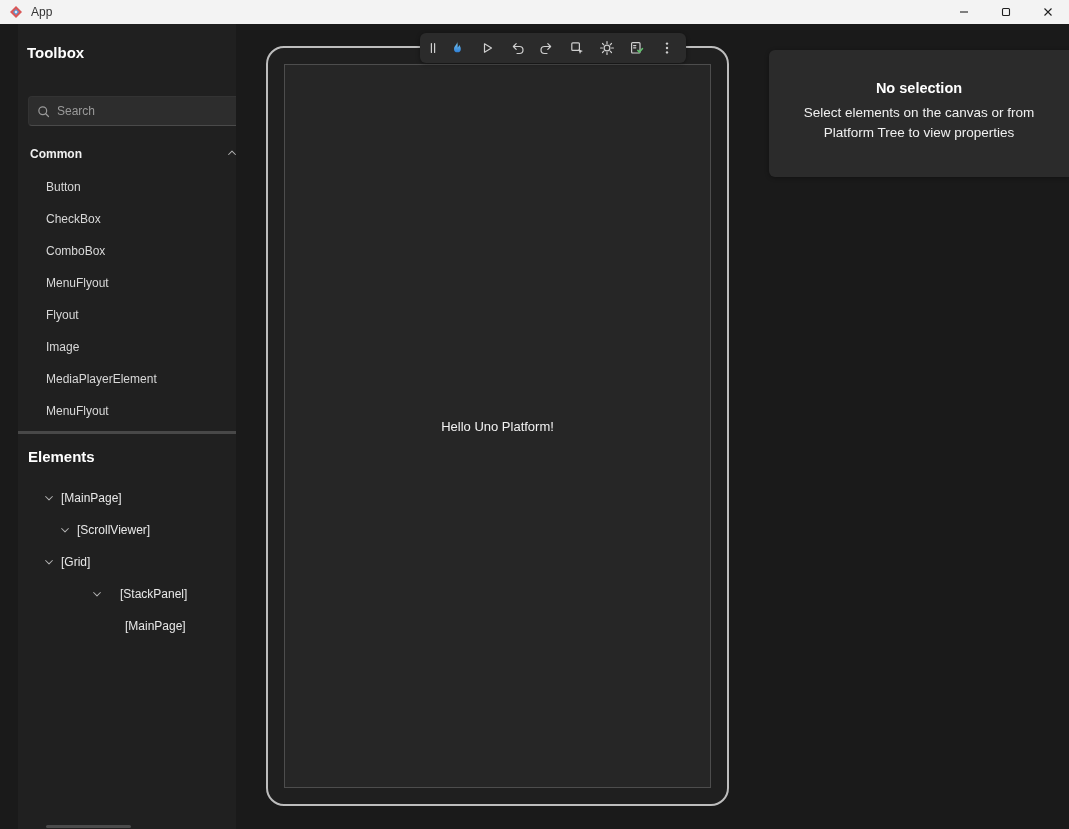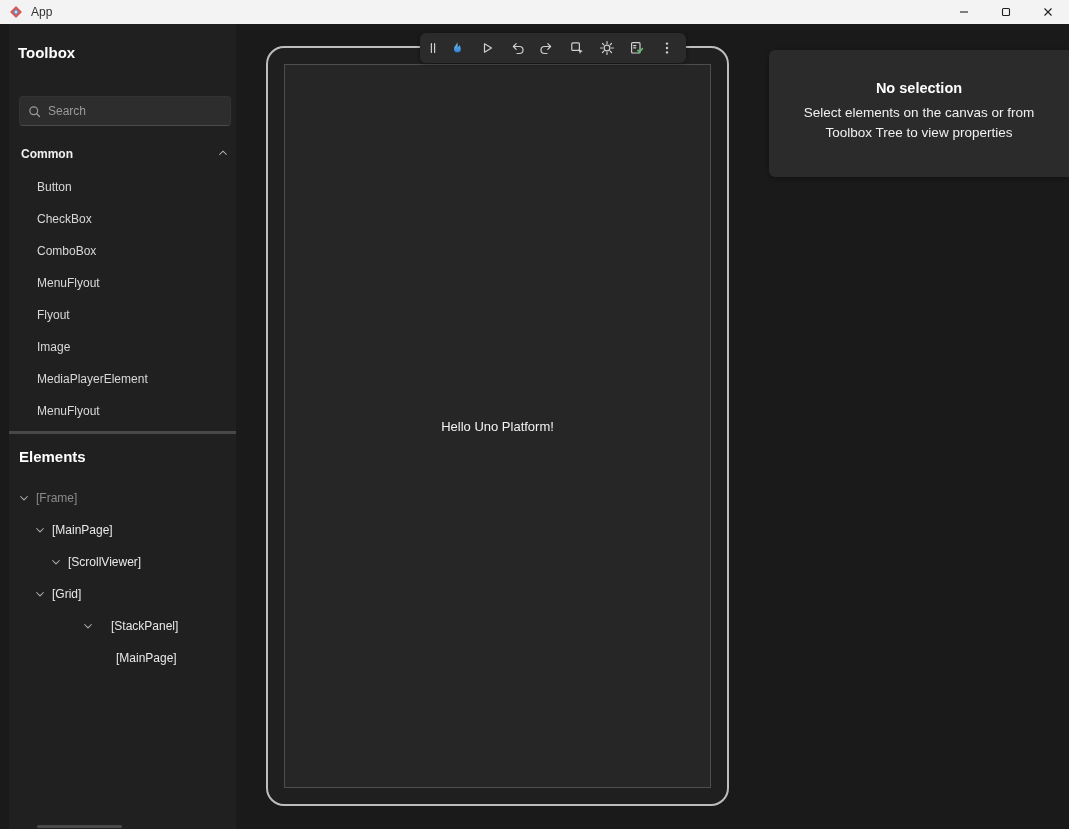--- a/index.html
+++ b/index.html
@@ -19,21 +19,21 @@
   .app-logo svg { width:14px; height:14px; }
   .app-title { margin-left:8px; font-size:12px; color:#333; }
   .win-controls { position:absolute; right:0; top:0; height:24px; display:flex; }
   .wc { width:42px; height:24px; display:flex; align-items:center; justify-content:center;
         background:transparent; border:none; cursor:pointer; }
   .wc svg { width:10px; height:10px; }
   .wc svg * { stroke:#1f1f1f; fill:none; stroke-width:1.1; }
 
   
   .sidebar {
-    position:absolute; left:9px; top:24px; width:236px; height:805px;
+    position:absolute; left:18px; top:24px; width:236px; height:805px;
     background:#202020; display:flex; flex-direction:column;
   }
   .toolbox-panel { position:relative; height:407px; overflow:hidden; }
   .panel-title { font-size:15px; font-weight:700; color:#fff; padding:20px 0 0 9px; }
   .searchbox {
     position:absolute; left:10px; top:72px; width:212px; height:30px;
     background:#2d2d2d; border-radius:4px; border:1px solid #333;
     border-bottom:1px solid #4a4a4a;
     display:flex; align-items:center; padding:0 8px; gap:7px;
   }
@@ -183,28 +183,20 @@
         <div class="toolbox-item">MediaPlayerElement</div>
         <div class="toolbox-item">MenuFlyout</div>
         <div class="toolbox-item">PasswordBox</div>
       </div>
     <div class="vscroll-thumb"></div>
   </div>
   <div class="splitter"></div>
   <div class="elements-panel">
     <div class="panel-title">Elements</div>
     <div class="tree">
-        <div class="tree-row dim" style="padding-left: 8px;">
-          <span class="chev">
-            <svg viewBox="0 0 16 16">
-              <path d="M3.5 6l4.5 4.5L12.5 6"></path>
-            </svg>
-          </span>
-          <span class="tree-label">[Frame]</span>
-        </div>
         <div class="tree-row" style="padding-left: 24px;">
           <span class="chev">
             <svg viewBox="0 0 16 16">
               <path d="M3.5 6l4.5 4.5L12.5 6"></path>
             </svg>
           </span>
           <span class="tree-label">[MainPage]</span>
         </div>
         <div class="tree-row" style="padding-left: 40px;">
           <span class="chev">
@@ -319,15 +311,15 @@
         </span>
       </button>
     </div>
   <div class="phone-frame">
     <div class="phone-screen">
       <span>Hello Uno Platform!</span>
     </div>
   </div>
   <div class="props-panel">
     <div class="props-title">No selection</div>
-    <div class="props-msg">Select elements on the canvas or from Toolbox Tree to view properties</div>
+    <div class="props-msg">Select elements on the canvas or from Platform Tree to view properties</div>
   </div>
 </div>
 
 </body></html>

